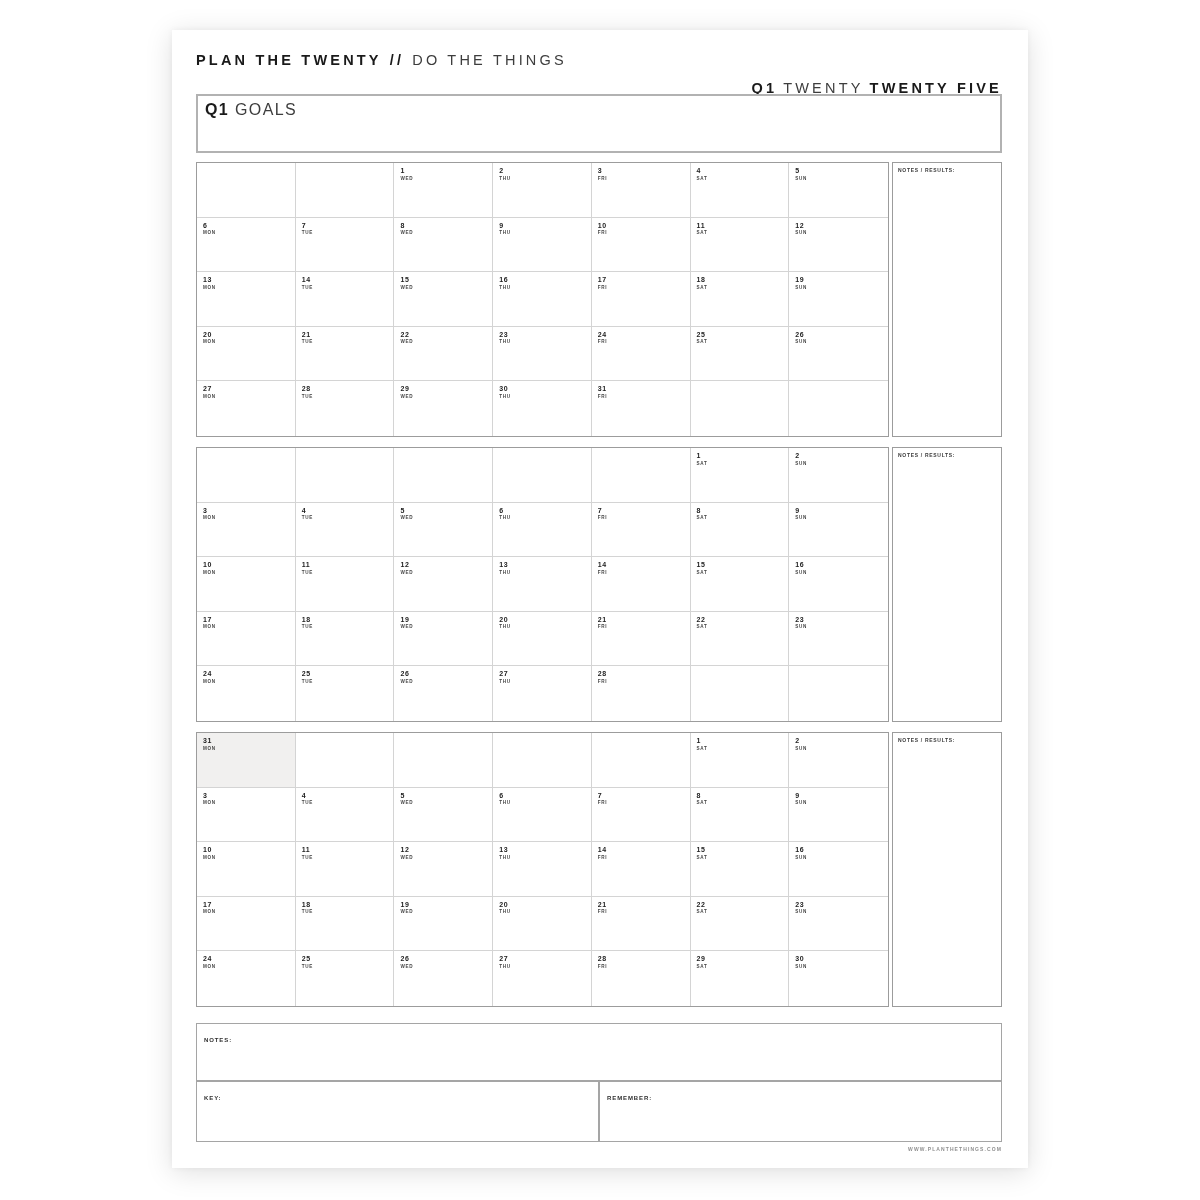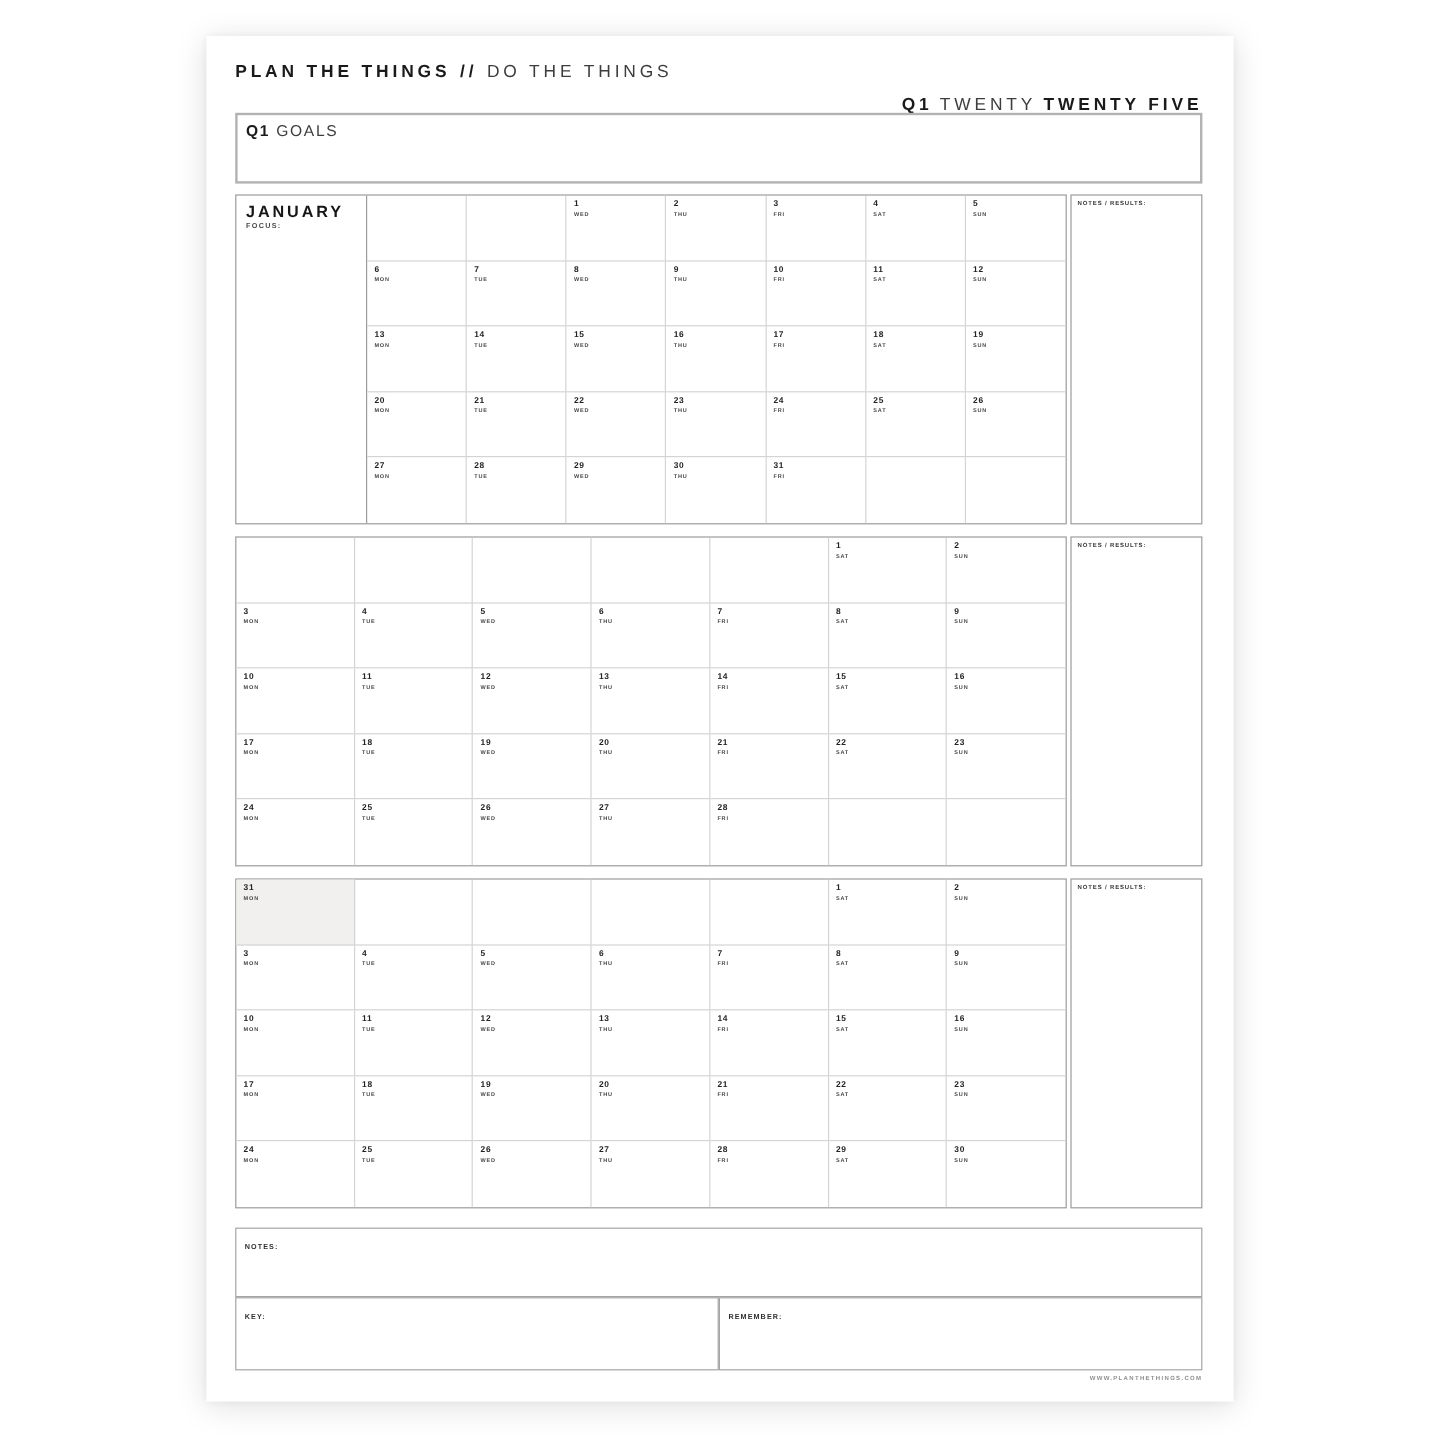--- a/index.html
+++ b/index.html
@@ -13,21 +13,21 @@
   
   .header{position:absolute;left:24px;right:26px;top:22px;height:20px;
     font-size:14.5px;letter-spacing:3.2px;white-space:nowrap;}
   .header-left{position:absolute;left:0;top:0;}
   .header-left .sep{margin:0 8px;}
   .header-right{position:absolute;right:0;top:0;margin-top:28px;}
   .header-right span{margin-left:6px;}
 
   
   .goals-box{position:absolute;left:24px;top:64px;width:806px;height:59px;box-sizing:border-box;
-    border:2px solid #b2b2b2;padding:5px 7px;font-size:13px;letter-spacing:1.4px;color:#2a2a2a;}
+    border:2px solid #b2b2b2;padding:5px 7px;font-size:16px;letter-spacing:1.4px;color:#2a2a2a;}
 
   
   #months{position:absolute;left:24px;top:132px;width:806px;}
   .month-block{display:flex;height:275px;margin-bottom:10px;}
   .month-main{flex:1;display:flex;box-sizing:border-box;border:1.5px solid #9c9c9c;background:#fff;}
   .month-label-cell{width:109px;box-sizing:border-box;border-right:1.5px solid #9c9c9c;
     padding:6px 8px;}
   .month-name{font-size:13.5px;font-weight:800;letter-spacing:2.4px;color:#161616;}
   .focus{font-size:6px;font-weight:600;letter-spacing:1.1px;color:#4a4a4a;margin-top:2px;}
   .day-grid{flex:1;display:grid;grid-template-columns:repeat(7,1fr);grid-template-rows:repeat(5,1fr);}
@@ -54,39 +54,35 @@
     color:#8f8f8f;font-weight:600;}
 </style>
 </head>
 <body>
 
 <div class="canvas">
   <div class="page">
 
     <div class="header">
       <div class="header-left">
-        <span class="b">PLAN THE THINGS</span><span class="sep b">//</span><span class="l">DO THE THINGS</span>
+        <span class="b">PLAN THE TWENTY</span><span class="sep b">//</span><span class="l">DO THE THINGS</span>
       </div>
       <div class="header-right">
         <span class="b">Q1</span><span class="l">TWENTY</span><span class="b">TWENTY FIVE</span>
       </div>
     </div>
 
     <div class="goals-box">
       <span class="b">Q1</span>
       <span class="l">GOALS</span>
     </div>
 
     <div id="months">
         <div class="month-block">
           <div class="month-main">
-            <div class="month-label-cell">
-              <div class="month-name">JANUARY</div>
-              <div class="focus">FOCUS:</div>
-            </div>
             <div class="day-grid">
               <div class="day-cell"></div>
               <div class="day-cell"></div>
               <div class="day-cell">
                 <div class="day-num">1</div>
                 <div class="day-dow">WED</div>
               </div>
               <div class="day-cell">
                 <div class="day-num">2</div>
                 <div class="day-dow">THU</div>

